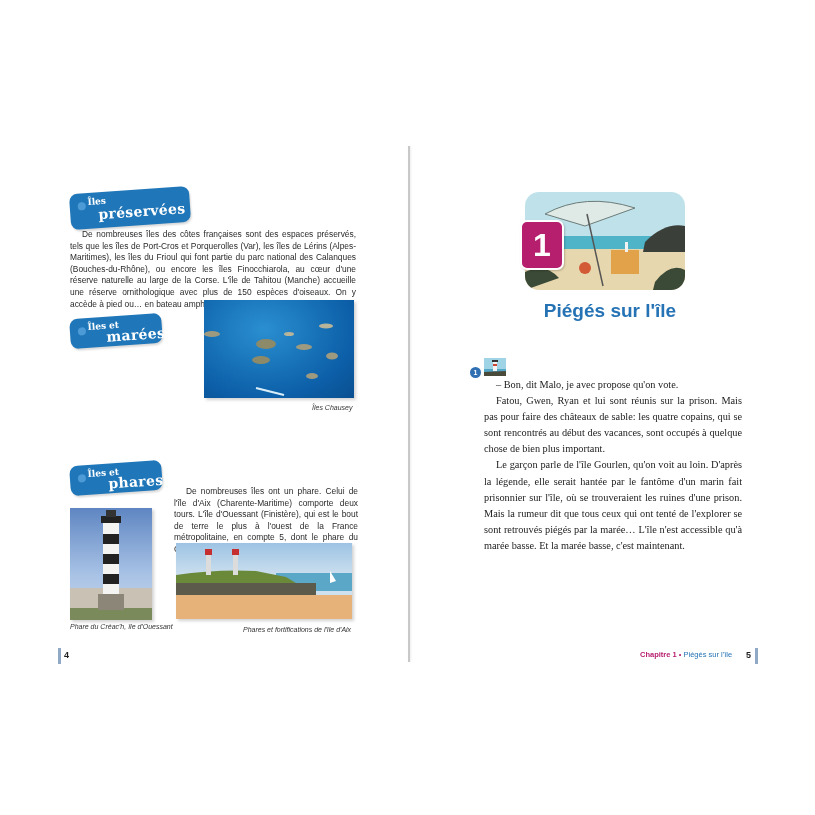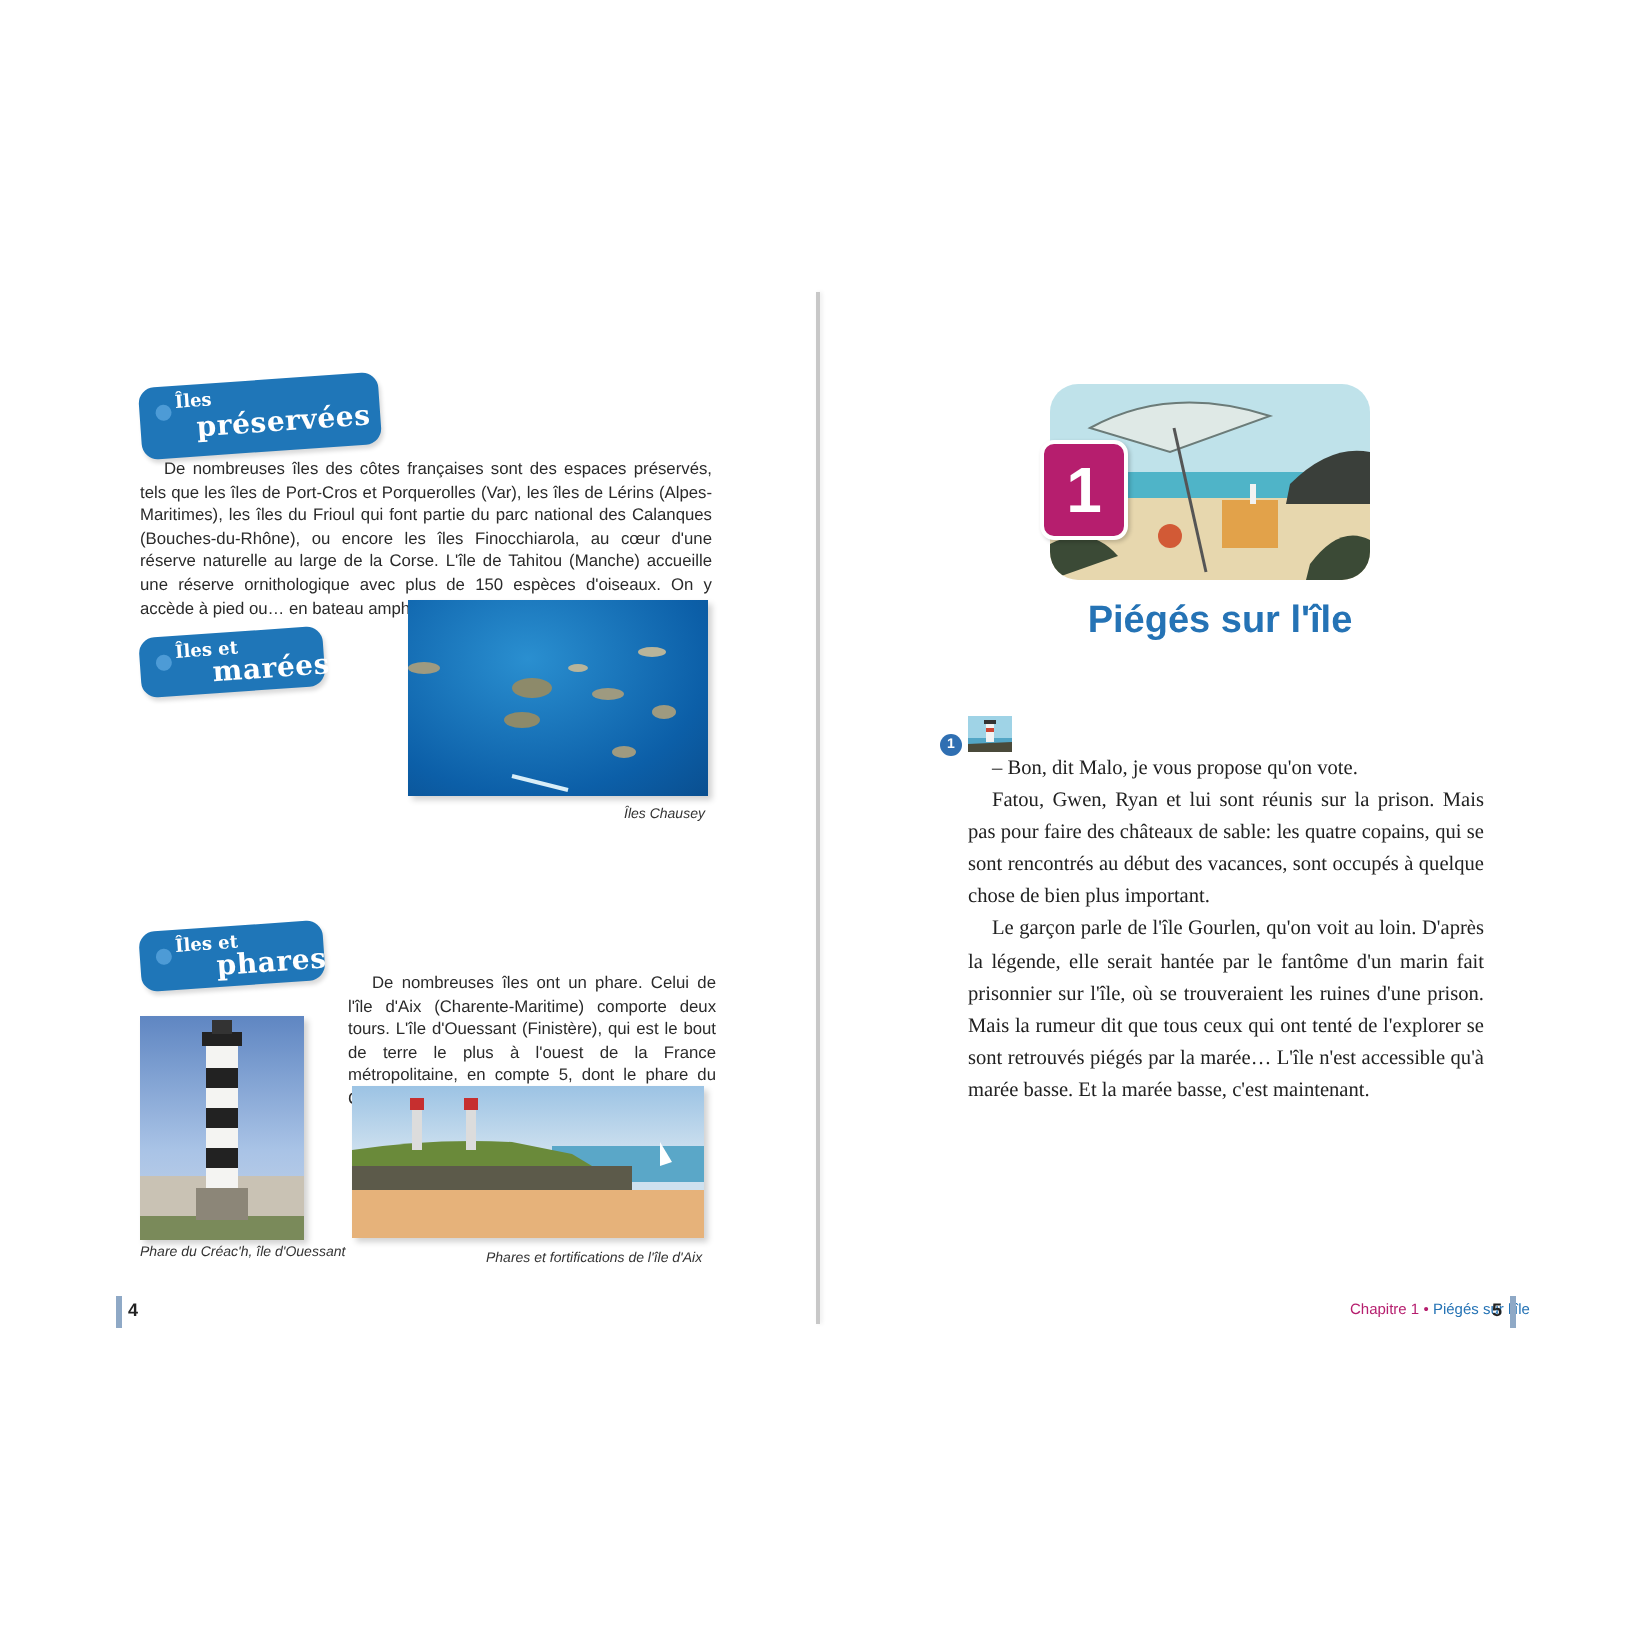--- a/index.html
+++ b/index.html
@@ -131,26 +131,26 @@
       <svg width="22" height="18">
           <rect x="9" y="3" width="4" height="10" fill="#f3f3f3"></rect>
           <rect x="9" y="6" width="4" height="2" fill="#c43"></rect>
           <rect x="8" y="2" width="6" height="2" fill="#333"></rect>
           <path d="M0 14 L22 13 L22 18 L0 18Z" fill="#4a4a3a"></path>
         </svg>
     </div>
     <div class="marker">1</div>
 
     <div class="body-r">
-      <p>– Bon, dit Malo, je vous propose qu'on vote.</p>
+      <p>– Bon, dit Malo, je avec propose qu'on vote.</p>
       <p>Fatou, Gwen, Ryan et lui sont réunis sur la prison. Mais pas pour faire des châteaux de sable: les quatre copains, qui se sont rencontrés au début des vacances, sont occupés à quelque chose de bien plus important.</p>
       <p>Le garçon parle de l'île Gourlen, qu'on voit au loin. D'après la légende, elle serait hantée par le fantôme d'un marin fait prisonnier sur l'île, où se trouveraient les ruines d'une prison. Mais la rumeur dit que tous ceux qui ont tenté de l'explorer se sont retrouvés piégés par la marée… L'île n'est accessible qu'à marée basse. Et la marée basse, c'est maintenant.</p>
     </div>
 
     <div class="footer-r">
-      <span style="color:#b61e6e;font-weight:normal;margin-left:35px;">Chapitre 1</span>
+      <span style="color:#b61e6e;font-weight:bold;">Chapitre 1</span>
       <span style="color:#b61e6e;">•</span>
       <span style="color:#2573b5;">Piégés sur l'île</span>
     </div>
     <div class="pnum" style="left:746px;top:650px;">5</div>
     <div class="pbar" style="left:755px;top:648px;"></div>
   </div>
 </div>
 
 </body></html>

